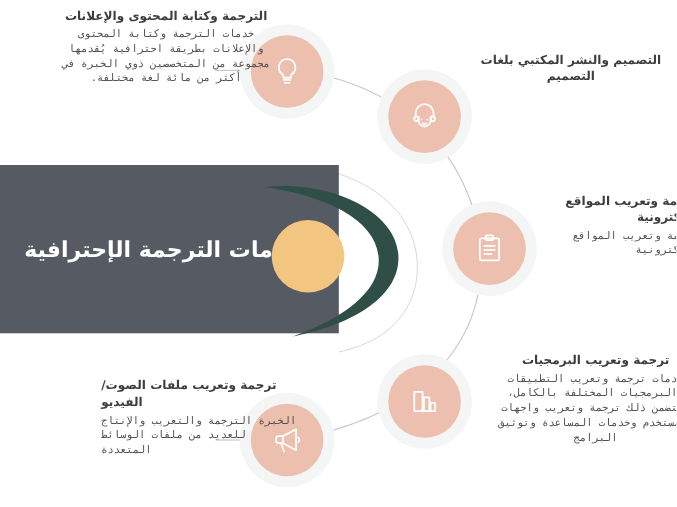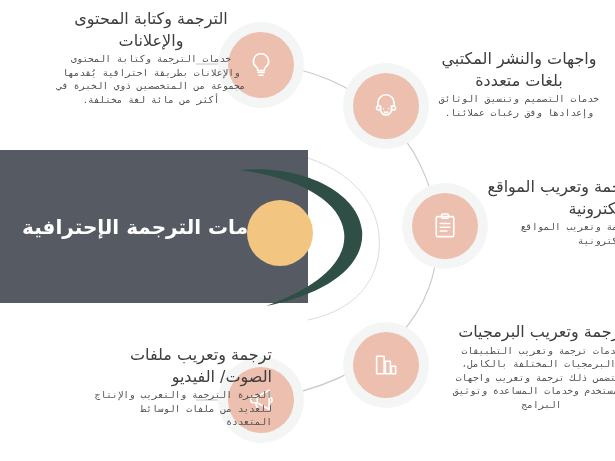--- a/index.html
+++ b/index.html
@@ -100,39 +100,39 @@
   .node-4 { left: 343px; top: 322px; }
   .node-5 { left: 218px; top: 357px; }
 
   
   .tb {
     position: absolute;
     direction: rtl;
     color: #4c4c4c;
   }
   .tb .hd {
-    font-size: 16px;
-    font-weight: normal;
+    font-size: 11px;
+    font-weight: bold;
     color: #3d3d3d;
     line-height: 1.35;
     margin: 0 0 2px 0;
   }
   .tb .bd {
     font-size: 9.5px;
     line-height: 1.42;
     color: #4f4f4f;
     margin: 0;
     font-family: Liberation Mono, monospace;
   }
 
   .tb-1 { left: 56px;  top: 8px;   width: 190px; text-align: center; }
   .tb-2 { left: 424px; top: 48px;  width: 190px; text-align: center; }
   .tb-3 { left: 460px; top: 176px; width: 175px; text-align: right; }
   .tb-4 { left: 428px; top: 321px; width: 187px; text-align: center; margin-left: 20px; }
-  .tb-5 { left: 92px;  top: 344px; width: 180px; text-align: right; }
+  .tb-5 { left: 92px;  top: 344px; width: 180px; text-align: left; }
 </style>
 </head>
 <body>
 
 <div id="canvas">
 
   <svg class="arc-svg" viewBox="0 0 615 461" xmlns="http://www.w3.org/2000/svg">
 
     <path d="M 261,64 C 360,70 430,140 437,226 C 444,312 380,382 261,400" fill="none" stroke="#c9c9c9" stroke-width="1.1"></path>
 
@@ -211,22 +211,21 @@
       </svg>
     </div>
   </div>
 
   <div class="tb tb-1">
     <p class="hd">الترجمة وكتابة المحتوى والإعلانات</p>
     <p class="bd">خدمات الترجمة وكتابة المحتوى والإعلانات بطريقة احترافية يُقدمها مجموعة من المتخصصين ذوي الخبرة في أكثر من مائة لغة مختلفة.</p>
   </div>
 
   <div class="tb tb-2">
-    <p class="hd">واجهات والنشر المكتبي بلغات متعددة</p>
-    <p class="bd">خدمات التصميم وتنسيق الوثائق وإعدادها وفق رغبات عملائنا.</p>
+    <p class="hd">التصميم والنشر المكتبي بلغات التصميم</p>
   </div>
 
   <div class="tb tb-3">
     <p class="hd">ترجمة وتعريب المواقع الإلكترونية</p>
     <p class="bd">ترجمة وتعريب المواقع الإلكترونية</p>
   </div>
 
   <div class="tb tb-4">
     <p class="hd">ترجمة وتعريب البرمجيات</p>
     <p class="bd">خدمات ترجمة وتعريب التطبيقات والبرمجيات المختلفة بالكامل، ويتضمن ذلك ترجمة وتعريب واجهات المستخدم وخدمات المساعدة وتوثيق البرامج</p>

